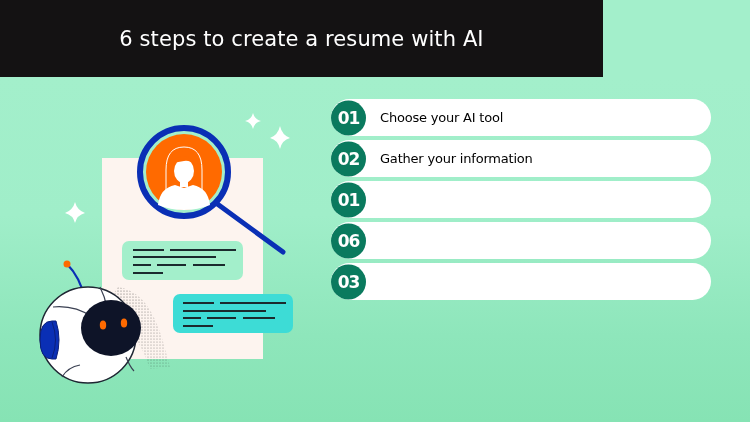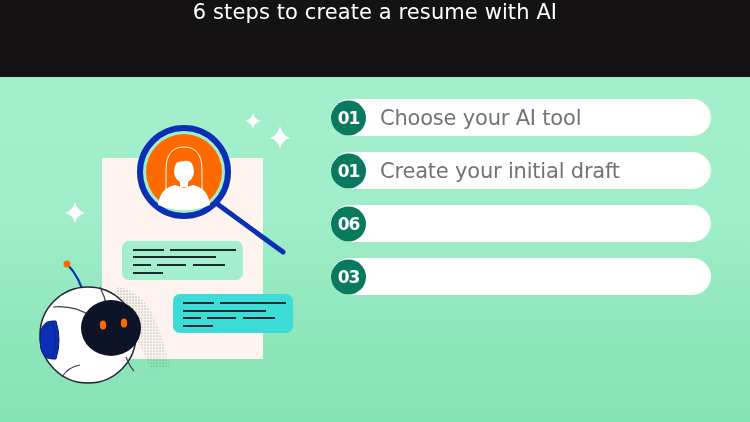--- a/index.html
+++ b/index.html
@@ -1,44 +1,44 @@
 <!DOCTYPE html>
 <html><head>
   <meta charset="utf-8">
   <style>
     * { box-sizing: border-box; margin: 0; padding: 0; }
     html, body { width: 750px; height: 422px; overflow: hidden; }
     body { font-family: "Liberation Sans", sans-serif; position: relative; background: #a3efcb; }
     .header {
-      position: absolute; left: 0; top: 0; width: 750px; height: 77px;
-      background: #141213; display: flex; align-items: flex-start; justify-content: center;
+      position: absolute; left: 0; top: 0; width: 603px; height: 77px;
+      background: #141213; display: flex; align-items: center; justify-content: center;
     }
     .header h1 { color: #ffffff; font-size: 21px; font-weight: 400; letter-spacing: 0.1px; font-family: "DejaVu Sans", sans-serif; }
     .stage {
       position: absolute; left: 0; top: 77px; width: 750px; height: 345px;
       background: linear-gradient(180deg, #a3efcb 0%, #a0eec9 40%, #8ee6bb 75%, #86e3b4 100%);
       overflow: hidden;
     }
     .illustration { position: absolute; left: 0; top: 0; width: 320px; height: 345px; }
     .steps { position: absolute; left: 331px; top: 22px; width: 380px; }
     .step {
-      position: relative; height: 37px; margin-bottom: 16px;
+      position: relative; height: 37px; margin-bottom: 4px;
       background: #ffffff; border-radius: 19px 19px 19px 19px;
       display: flex; align-items: center;
     }
     .badge {
       position: absolute; left: 0; top: 50%; transform: translateY(-50%);
       width: 35px; height: 35px; border-radius: 50%;
       background: #0a7a5e; color: #ffffff;
       display: flex; align-items: center; justify-content: center;
       font-family: "DejaVu Sans", sans-serif; font-weight: 700; font-size: 17px; letter-spacing: -1px;
       box-shadow: 0 0 0 0px #a3efcb;
     }
     .label {
-      margin-left: 49px; font-size: 21px; color: #737373;
+      margin-left: 49px; font-size: 13px; color: #000000;
       font-family: "DejaVu Sans", sans-serif; letter-spacing: -0.2px;
     }
   </style>
 </head>
 <body>
 
 <div class="header">
   <h1>6 steps to create a resume with AI</h1>
 </div>
 
@@ -128,22 +128,25 @@
       <path d="M52 245 Q59 263 52 281" fill="none" stroke="#0a1f7a" stroke-width="1"></path>
     </g>
   </svg>
 
   <div class="steps">
     <div class="step">
       <span class="badge">01</span>
       <span class="label">Choose your AI tool</span>
     </div>
     <div class="step">
+      <span class="badge">02</span>
+      <span class="label">Gather your information</span>
+    </div>
+    <div class="step">
       <span class="badge">01</span>
-      <span class="label">Create your initial draft</span>
     </div>
     <div class="step">
       <span class="badge">06</span>
     </div>
     <div class="step">
       <span class="badge">03</span>
     </div>
   </div>
 </div>
 

